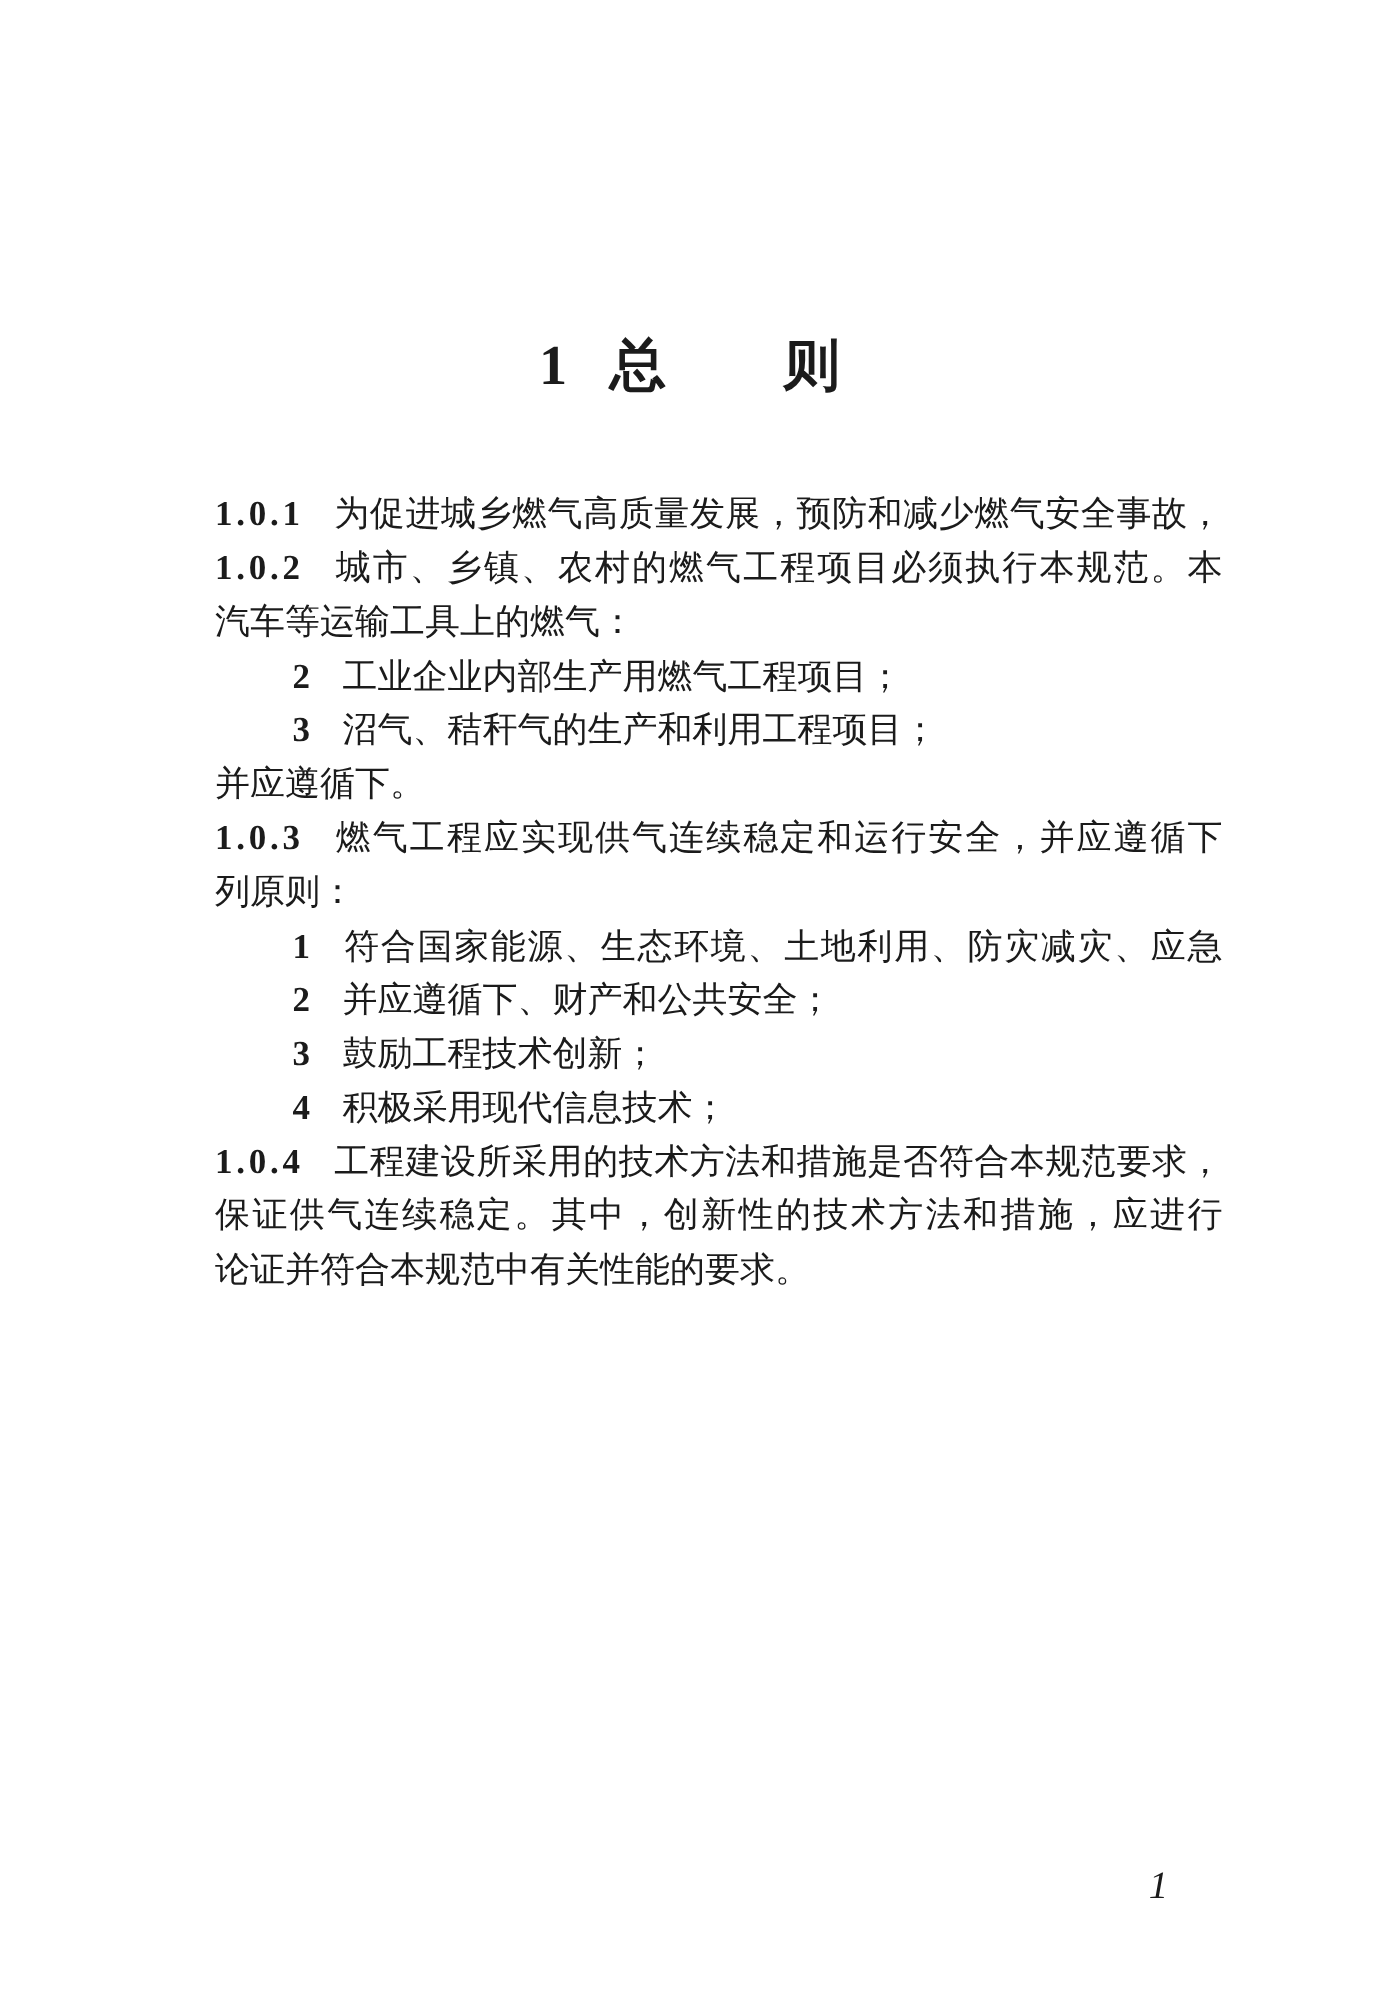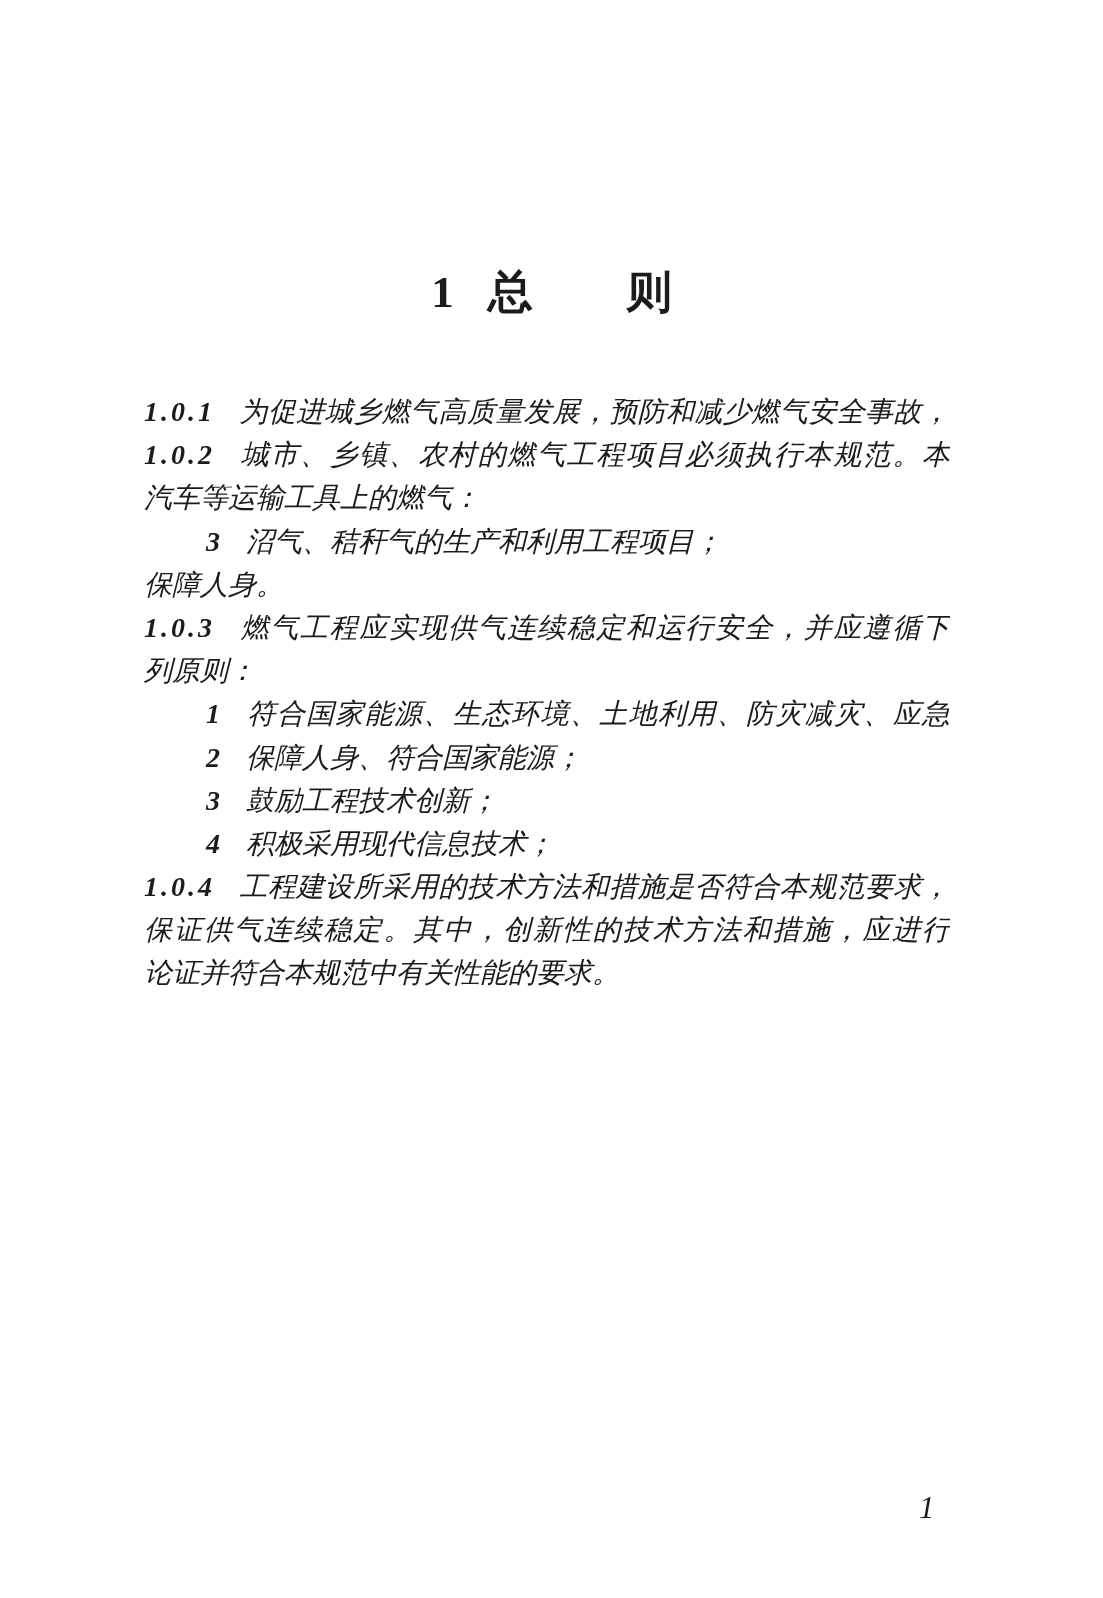--- a/index.html
+++ b/index.html
@@ -26,24 +26,23 @@
     align-items: baseline;
     font-weight: bold;
     font-size: 45px;
     line-height: 52px;
     letter-spacing: 0;
   }
   .chapter-title .chapter-number { margin-right: 34px; }
   .chapter-title .title-char-1 { margin-right: 94px; }
   .document-body {
     position: absolute;
-    left: 144px;
+    left: 172px;
     top: 390px;
     width: 806px;
-    font-style: italic;
   }
   .line {
     height: 43.2px;
     line-height: 43.2px;
     font-size: 28px;
     text-align: justify;
     text-align-last: left;
     overflow: hidden;
   }
   .line.full {
@@ -80,26 +79,27 @@
     <span class="chapter-number">1</span>
     <span class="title-char-1">总</span>
     <span class="title-char-2">则</span>
   </div>
 
   <div class="document-body">
 
   <div class="line clause full"><span class="prefix">1.0.1</span><span class="ltext">为促进城乡燃气高质量发展，预防和减少燃气安全事故，</span></div>
       <div class="line clause full"><span class="prefix">1.0.2</span><span class="ltext">城市、乡镇、农村的燃气工程项目必须执行本规范。本</span></div>
       <div class="line body">汽车等运输工具上的燃气：</div>
+      <div class="line item"><span class="prefix">2</span><span class="ltext">工业企业内部生产用燃气工程项目；</span></div>
       <div class="line item"><span class="prefix">3</span><span class="ltext">沼气、秸秆气的生产和利用工程项目；</span></div>
-      <div class="line body">保障人身。</div>
+      <div class="line body">并应遵循下。</div>
       <div class="line clause full"><span class="prefix">1.0.3</span><span class="ltext">燃气工程应实现供气连续稳定和运行安全，并应遵循下</span></div>
       <div class="line body">列原则：</div>
       <div class="line item full"><span class="prefix">1</span><span class="ltext">符合国家能源、生态环境、土地利用、防灾减灾、应急</span></div>
-      <div class="line item"><span class="prefix">2</span><span class="ltext">保障人身、符合国家能源；</span></div>
+      <div class="line item"><span class="prefix">2</span><span class="ltext">并应遵循下、财产和公共安全；</span></div>
       <div class="line item"><span class="prefix">3</span><span class="ltext">鼓励工程技术创新；</span></div>
       <div class="line item"><span class="prefix">4</span><span class="ltext">积极采用现代信息技术；</span></div>
       <div class="line clause full"><span class="prefix">1.0.4</span><span class="ltext">工程建设所采用的技术方法和措施是否符合本规范要求，</span></div>
       <div class="line body full">保证供气连续稳定。其中，创新性的技术方法和措施，应进行</div>
       <div class="line body">论证并符合本规范中有关性能的要求。</div>
     </div>
 
   <div class="page-number">1</div>
 
 </div>

